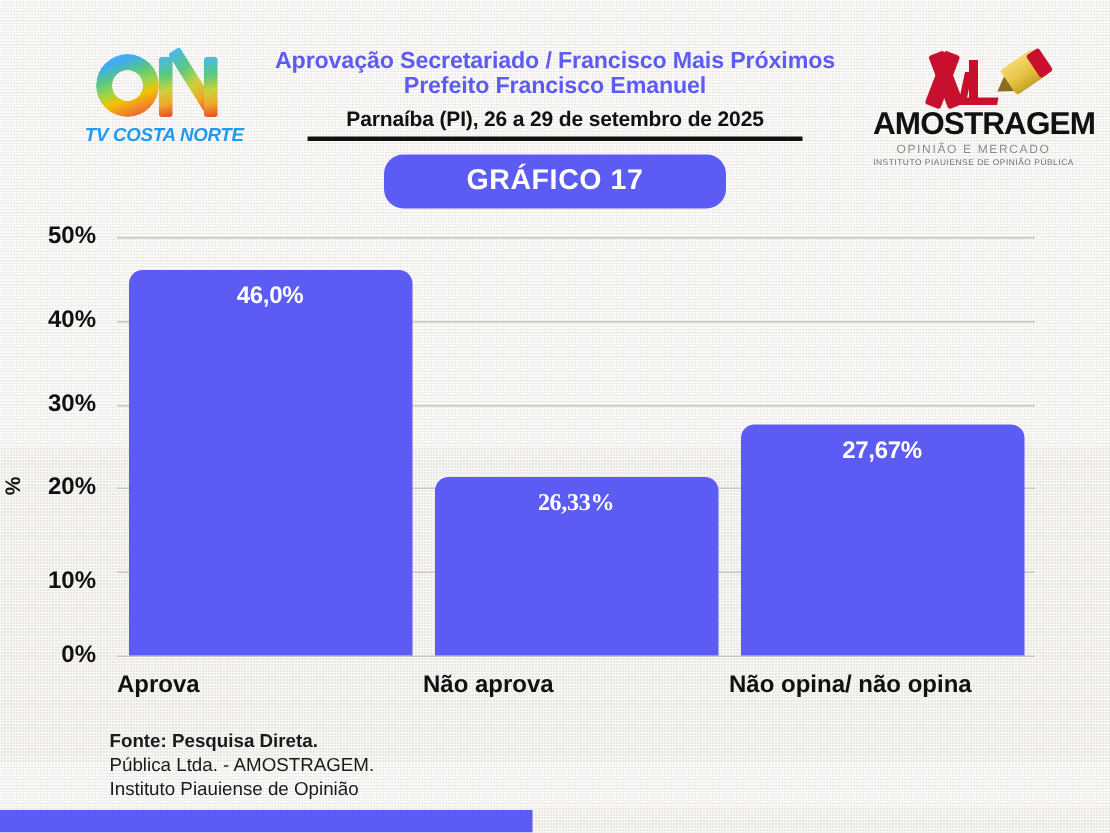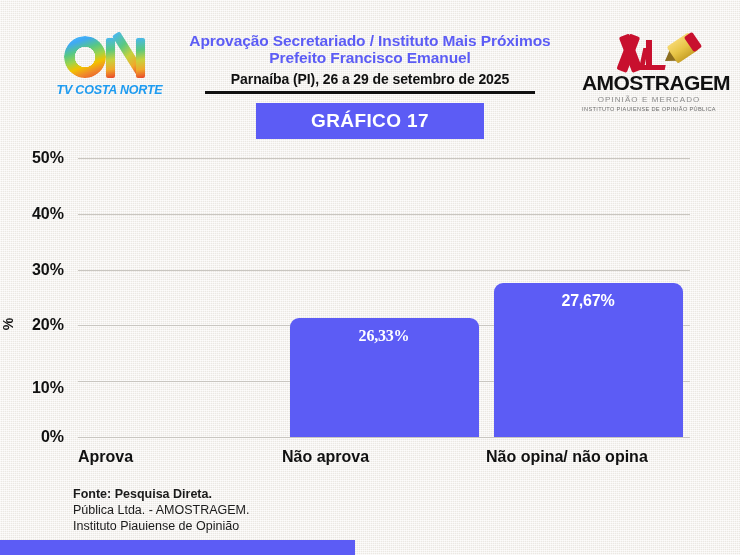--- a/index.html
+++ b/index.html
@@ -103,20 +103,21 @@
     left: 256px; top: 103px;
     width: 228px; height: 36px;
     background: #5c5cf5;
     color: #ffffff;
     font-size: 19px;
     font-weight: 700;
     letter-spacing: 0.4px;
     display: flex;
     align-items: center;
     justify-content: center;
+    border-radius: 13px;
   }
 
   
   #amostragem-logo {
     position: absolute;
     left: 582px; top: 32px;
     width: 134px; height: 80px;
     text-align: center;
   }
   #amo-mark {
@@ -297,21 +298,21 @@
         <div class="ring"></div>
         <div class="nleft"></div>
         <div class="ndiag"></div>
         <div class="nright"></div>
       </div>
       <div id="tvcn-text">TV COSTA NORTE</div>
     </div>
 
     <div id="title-block">
       <div id="main-title">
-        <span>Aprovação Secretariado / Instituto Mais Próximos</span>
+        <span>Aprovação Secretariado / Francisco Mais Próximos</span>
         <span class="line2">Prefeito Francisco Emanuel</span>
       </div>
       <div id="subtitle">Parnaíba (PI), 26 a 29 de setembro de 2025</div>
       <div id="title-rule"></div>
     </div>
 
     <div id="grafico-badge">GRÁFICO 17</div>
 
     <div id="amostragem-logo">
       <div id="amo-mark">
@@ -339,20 +340,23 @@
         <div class="ytick" style="top: 55.8px;">40%</div>
         <div class="ytick" style="top: 0px;">50%</div>
       </div>
     <div id="plot">
         <div class="gridline" style="top: 279px;"></div>
         <div class="gridline" style="top: 223.2px;"></div>
         <div class="gridline" style="top: 167.4px;"></div>
         <div class="gridline" style="top: 111.6px;"></div>
         <div class="gridline" style="top: 55.8px;"></div>
         <div class="gridline" style="top: 0px;"></div>
+        <div class="bar" style="left: 7.5px; width: 189px; height: 256.68px; background: rgb(92, 92, 245);">
+          <div class="bar-value" style="color: rgb(255, 255, 255);">46,0%</div>
+        </div>
         <div class="cat-label" style="left: 0px; width: 204px;">Aprova</div>
         <div class="bar" style="left: 211.5px; width: 189px; height: 119px; background: rgb(92, 92, 245); font-family: Liberation Serif, serif;">
           <div class="bar-value" style="color: rgb(255, 255, 255);">26,33%</div>
         </div>
         <div class="cat-label" style="left: 204px; width: 204px;">Não aprova</div>
         <div class="bar" style="left: 415.5px; width: 189px; height: 154.399px; background: rgb(92, 92, 245);">
           <div class="bar-value" style="color: rgb(255, 255, 255);">27,67%</div>
         </div>
         <div class="cat-label" style="left: 408px; width: 204px;">Não opina/ não opina</div>
       </div>

